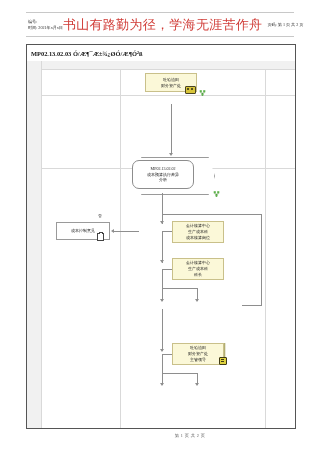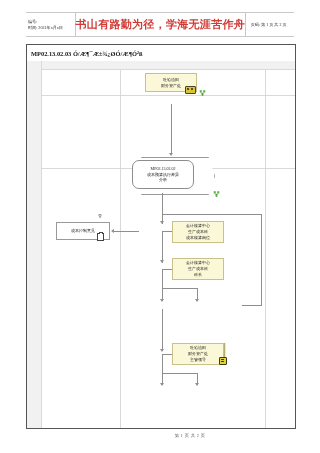--- a/index.html
+++ b/index.html
@@ -18,21 +18,21 @@
   .hdr-rule.bot{top:36px;}
   .hdr{
     position:absolute;left:26px;top:13px;right:26px;height:23px;
     display:flex;align-items:center;
   }
   .hdr-left{width:78px;padding-left:2px;font-size:4.1px;line-height:1.45;color:#2b2b2b;}
   .hdr-left div{white-space:nowrap;}
   .hdr-sep{width:1px;align-self:stretch;background:#c8c8c8;}
   .hdr-mid{
     flex:1;text-align:right;color:#d03b36;
-    font-size:11px;letter-spacing:.3px;font-weight:700;white-space:nowrap;
+    font-size:13px;letter-spacing:.3px;font-weight:400;white-space:nowrap;
   }
   .hdr-right{width:72px;text-align:left;padding-left:5px;font-size:4.1px;color:#2b2b2b;white-space:nowrap;}
 
   
   .doc{
     position:absolute;left:26px;top:44px;width:268px;height:383px;
     border:1px solid #555;background:#fff;
   }
   .doc-title{
     position:absolute;left:0;top:0;right:0;height:16px;

